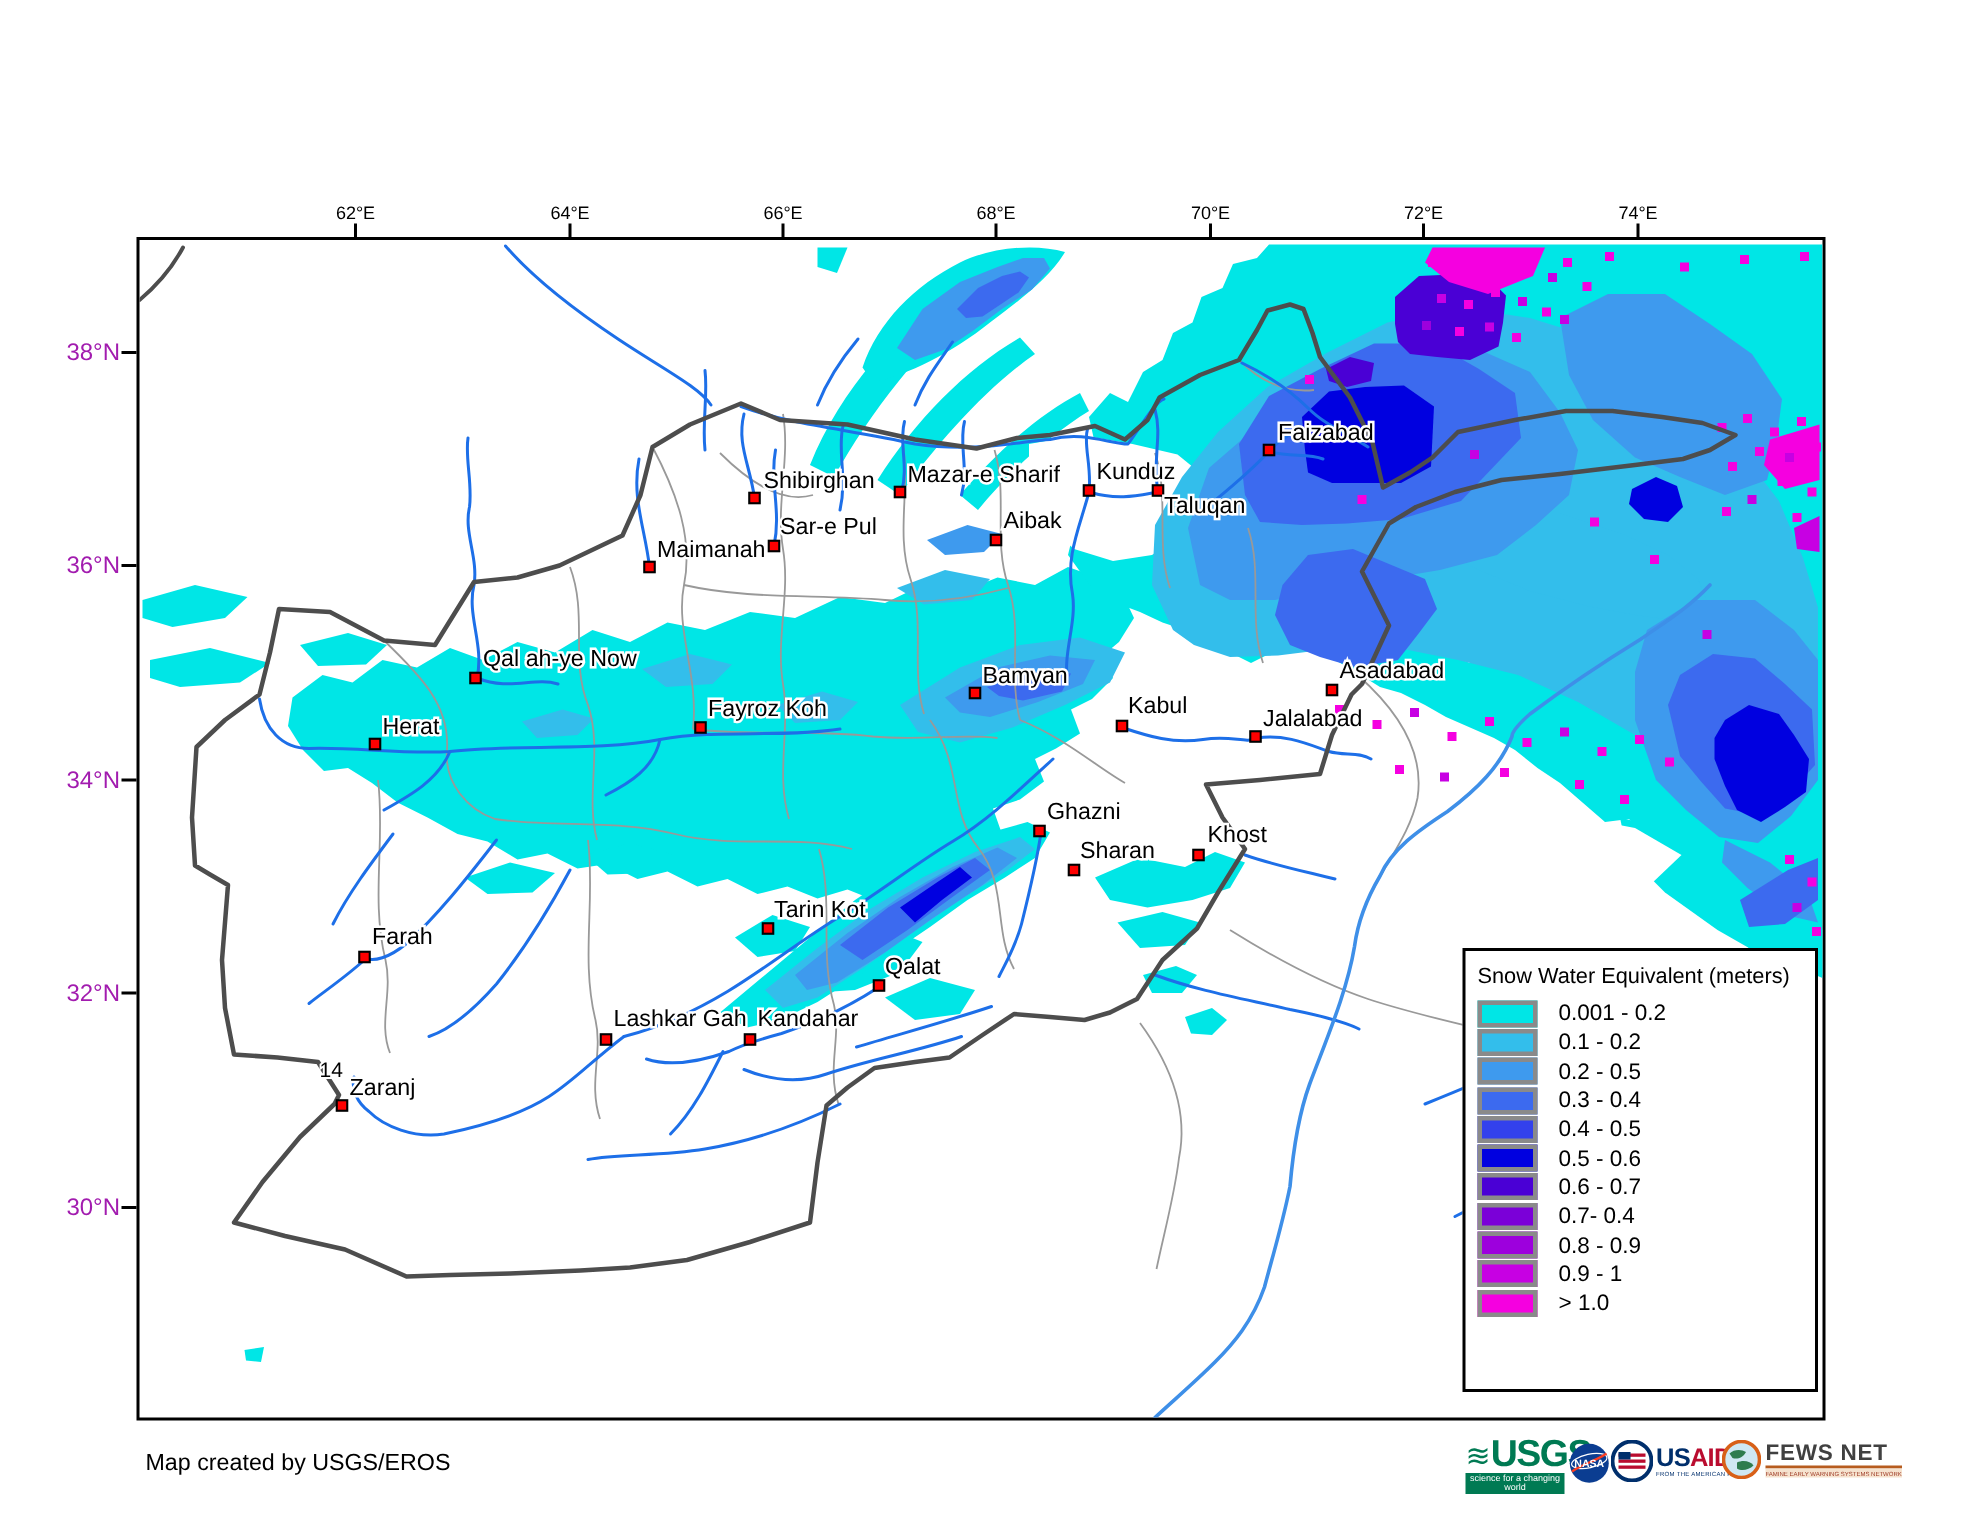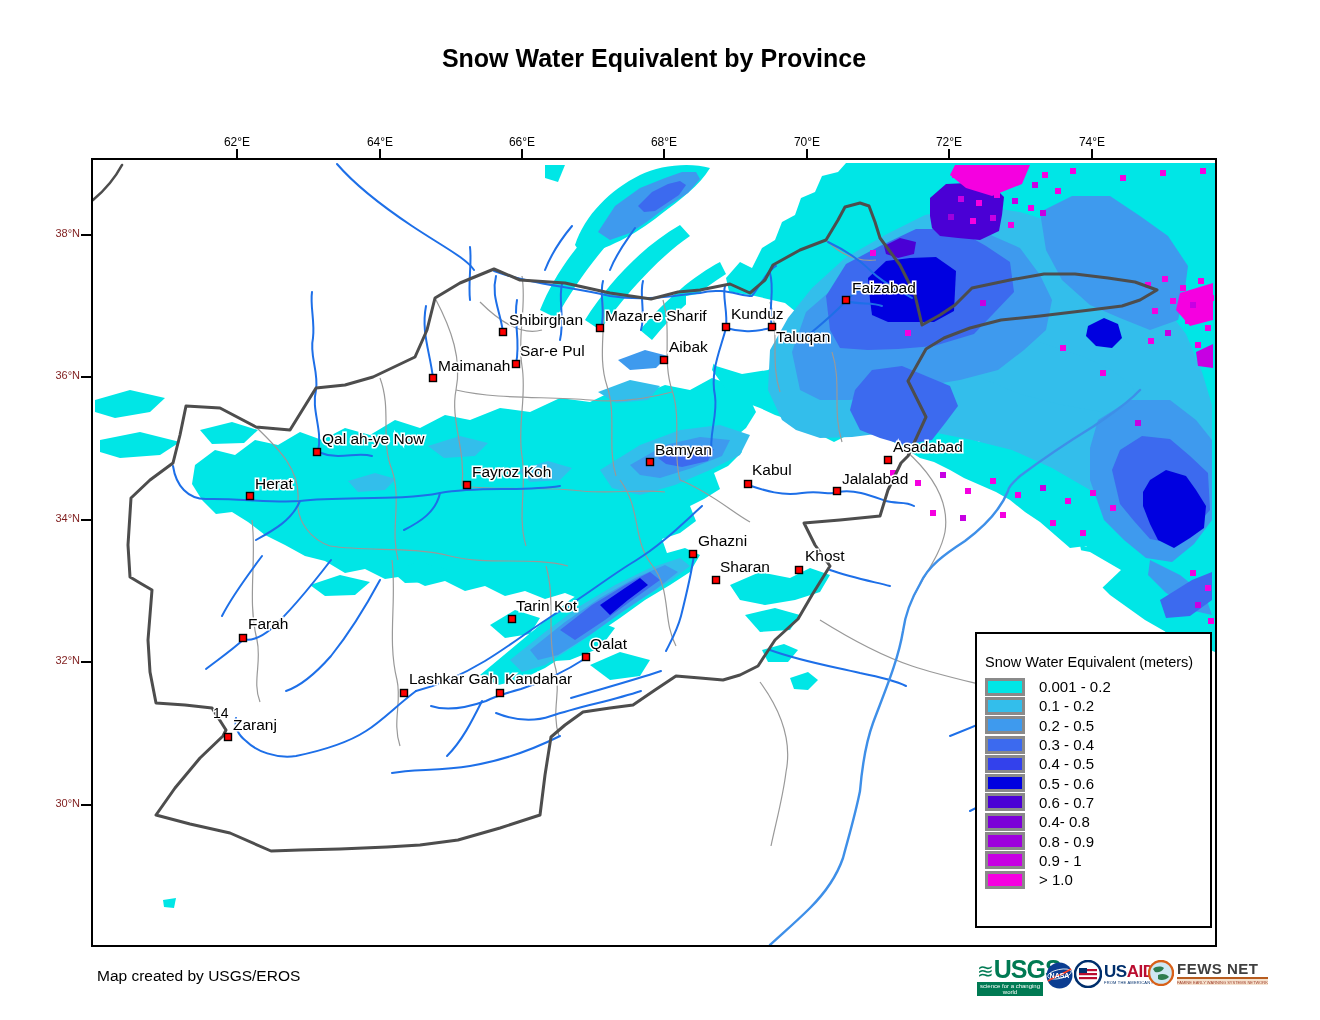--- a/index.html
+++ b/index.html
@@ -7,24 +7,24 @@
         font-family:"Liberation Sans",sans-serif;overflow:hidden;}
   .map-title{position:absolute;left:93px;top:44px;width:1122px;text-align:center;
              font-size:25px;font-weight:bold;color:#000;}
   .map-subtitle{position:absolute;left:93px;top:84px;width:1122px;text-align:center;
              font-size:20px;color:#000;}
   .map-frame{position:absolute;left:91px;top:158px;width:1122px;height:785px;
              border:2px solid #000;background:#fff;}
   .map-frame svg{display:block;}
   .lon-label{position:absolute;top:135px;width:60px;text-align:center;font-size:12px;color:#000;}
   .lon-tick{position:absolute;top:149px;width:2px;height:10px;background:#000;}
-  .lat-label{position:absolute;left:38px;width:42px;text-align:right;font-size:11px;color:#7f1d1d;}
+  .lat-label{position:absolute;left:38px;width:42px;text-align:right;font-size:16px;color:#a21caf;}
   .lat-tick{position:absolute;left:81px;width:11px;height:2px;background:#000;}
   .legend{position:absolute;left:975px;top:632px;width:237px;height:296px;border:2px solid #000;
-          background:#fff;box-sizing:border-box;padding:20px 8px 6px 8px;}
+          background:#fff;box-sizing:border-box;padding:9px 8px 6px 8px;}
   .legend-title{font-size:14.5px;color:#000;margin-bottom:7px;}
   .legend-row{display:flex;align-items:center;height:19.3px;}
   .legend-swatch{width:34px;height:12px;border:3px solid #8a8a8a;flex:0 0 auto;}
   .legend-label{font-size:15px;color:#000;margin-left:14px;white-space:nowrap;}
   .legend-src{font-size:12.3px;color:#000;line-height:1.28;margin-top:7px;}
   .credit{position:absolute;left:97px;top:967px;font-size:15.5px;color:#000;}
   .city-label{font-family:"Liberation Sans",sans-serif;font-size:15.5px;
               paint-order:stroke;stroke:#ffffff;stroke-width:3.2px;fill:#000;}
   .stray-label{font-family:"Liberation Sans",sans-serif;font-size:14px;
               paint-order:stroke;stroke:#ffffff;stroke-width:2.5px;fill:#000;}
@@ -50,21 +50,20 @@
   .fews-words{margin-left:3px;}
   .fews-name{font-family:Liberation Sans, sans-serif;font-weight:bold;font-size:15px;color:#404040;
              border-bottom:2px double #b75c1f;line-height:16px;letter-spacing:0.5px;white-space:nowrap;}
   .fews-tag{font-size:4px;color:#9e3a26;background:#f6e3cf;text-align:center;padding:0.5px 0;}
 </style>
 </head>
 <body>
 
 <div class="page">
 
-  <div class="map-title">Snow Water Equivalent by Province</div>
 
   <div id="lon-ticks">
       <div class="lon-label" style="left: 207px;">62°E</div>
       <div class="lon-tick" style="left: 236px;"></div>
       <div class="lon-label" style="left: 350px;">64°E</div>
       <div class="lon-tick" style="left: 379px;"></div>
       <div class="lon-label" style="left: 492px;">66°E</div>
       <div class="lon-tick" style="left: 521px;"></div>
       <div class="lon-label" style="left: 634px;">68°E</div>
       <div class="lon-tick" style="left: 663px;"></div>
@@ -390,21 +389,21 @@
         <div class="legend-row">
           <div class="legend-swatch" style="background: var(--swe5);"></div>
           <span class="legend-label">0.5 - 0.6</span>
         </div>
         <div class="legend-row">
           <div class="legend-swatch" style="background: var(--swe6);"></div>
           <span class="legend-label">0.6 - 0.7</span>
         </div>
         <div class="legend-row">
           <div class="legend-swatch" style="background: var(--swe7);"></div>
-          <span class="legend-label">0.4- 0.8</span>
+          <span class="legend-label">0.7- 0.4</span>
         </div>
         <div class="legend-row">
           <div class="legend-swatch" style="background: var(--swe8);"></div>
           <span class="legend-label">0.8 - 0.9</span>
         </div>
         <div class="legend-row">
           <div class="legend-swatch" style="background: var(--swe9);"></div>
           <span class="legend-label">0.9 - 1</span>
         </div>
         <div class="legend-row">

